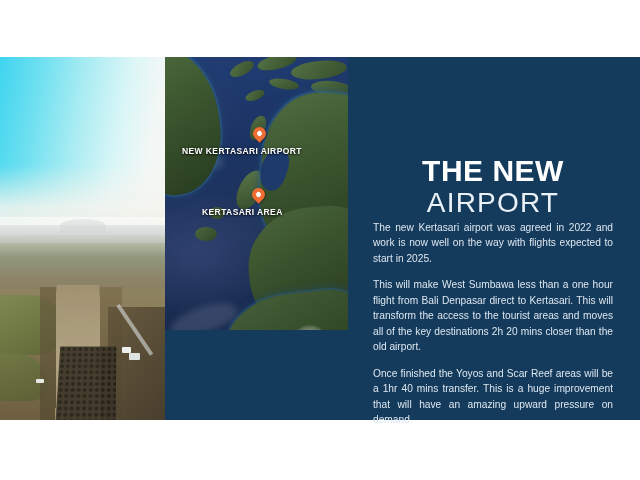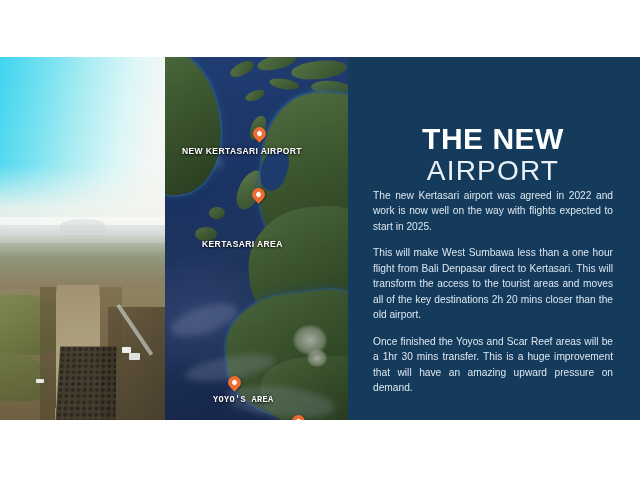--- a/index.html
+++ b/index.html
@@ -152,21 +152,21 @@
   .photo-haze {
     position:absolute; left:0; top:160px; width:165px; height:40px;
     background: linear-gradient(to bottom, rgba(255,255,255,.55), rgba(255,255,255,0));
     pointer-events:none;
   }
 
   
   .map-panel {
     position: relative;
     width: 183px;
-    height: 363px;
+    height: 273px;
     overflow: hidden;
     background: #1d3a6b;
   }
   .map-ocean {
     position: absolute;
     inset: 0;
     background:
       radial-gradient(ellipse 120px 90px at 18% 72%, #3a4f86 0%, rgba(58,79,134,0) 70%),
       radial-gradient(ellipse 90px 70px at 10% 20%, #2c4176 0%, rgba(44,65,118,0) 70%),
       linear-gradient(165deg, #24437e 0%, #1f3b72 35%, #27406f 60%, #1b2f5e 100%);
@@ -280,21 +280,21 @@
   .text-panel {
     position: relative;
     flex: 1;
     height: 363px;
     background: #143a5c;
     padding: 0 27px 0 25px;
     box-sizing: border-box;
   }
   .title-wrap {
     text-align: center;
-    padding-top: 66px;
+    padding-top: 98px;
   }
   .title-line1 {
     color: #ffffff;
     font-size: 30px;
     font-weight: 700;
     letter-spacing: .5px;
     line-height: 1.08;
   }
   .title-line2 {
     color: #eaf1f7;
@@ -361,34 +361,34 @@
     <div class="highland h2"></div>
     <div class="cloudwisp cw1"></div>
     <div class="cloudwisp cw2"></div>
     <div class="cloudwisp cw3"></div>
     <div class="mapshade"></div>
 
     <div class="pin" style="left:88px;  top:70px;"></div>
     <div class="map-label" style="left:17px; top:89px;">NEW KERTASARI AIRPORT</div>
 
     <div class="pin" style="left:87px;  top:131px;"></div>
-    <div class="map-label" style="left:37px; top:150px;margin-top:32px;">KERTASARI AREA</div>
+    <div class="map-label" style="left:37px; top:150px;">KERTASARI AREA</div>
 
     <div class="pin" style="left:63px;  top:319px;"></div>
     <div class="map-label" style="left:48px; top:338px;font-family:Liberation Mono, monospace;">YOYO'S AREA</div>
 
     <div class="pin" style="left:127px; top:358px;"></div>
 
   </div>
 
   <div class="text-panel">
     <div class="title-wrap">
       <div class="title-line1">THE NEW</div>
       <div class="title-line2">AIRPORT</div>
     </div>
     <div class="body-copy">
       <p class="para">The new Kertasari airport was agreed in 2022 and work is now well on the way with flights expected to start in 2025.</p>
       <p class="para">This will make West Sumbawa less than a one hour flight from Bali Denpasar direct to Kertasari. This will transform the access to the tourist areas and moves all of the key destinations 2h 20 mins closer than the old airport.</p>
-      <p class="para">Once finished the Yoyos and Scar Reef areas will be a 1hr 30 mins transfer. This is a huge improvement that will have an amazing upward pressure on demand.</p>
+      <p class="para">Once finished the Yoyos and Scar Reef areas will be a 1hr 40 mins transfer. This is a huge improvement that will have an amazing upward pressure on demand.</p>
     </div>
   </div>
 
 </div>
 
 </body></html>

